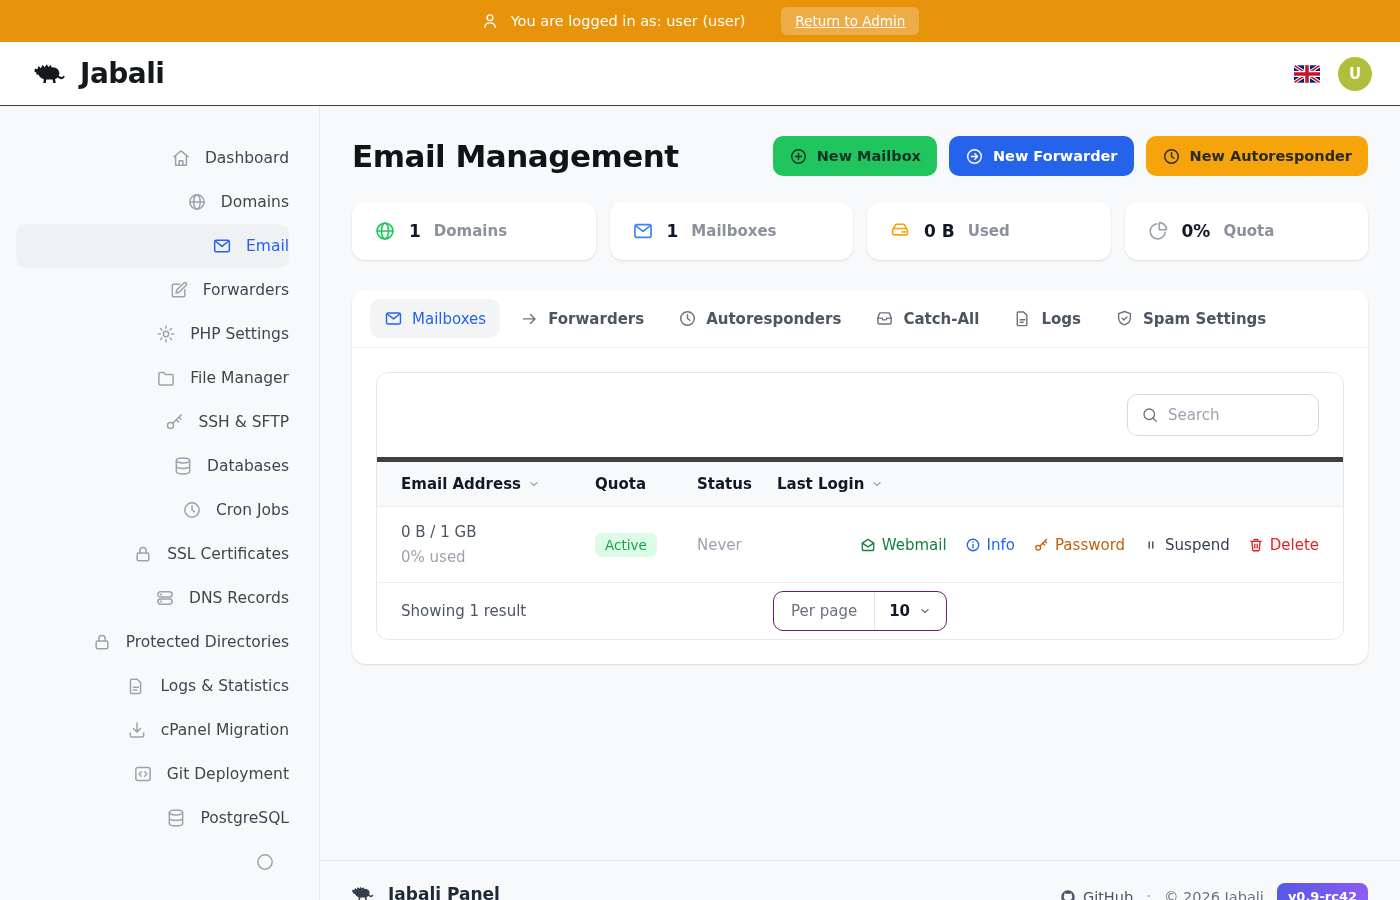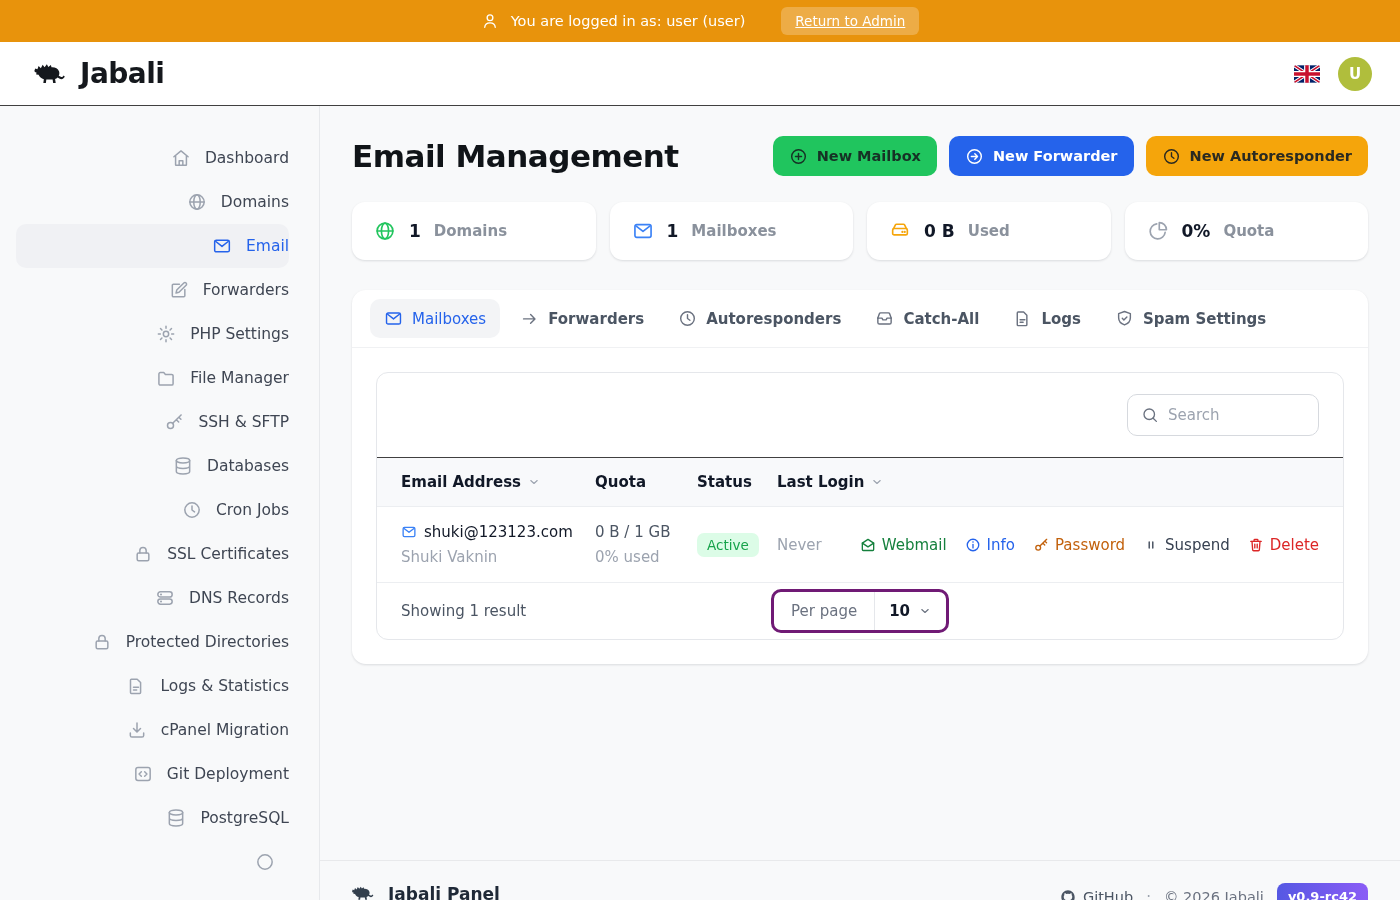--- a/index.html
+++ b/index.html
@@ -77,41 +77,41 @@
   .card-body { padding:24px; }
   .inner-card { border:1px solid #E5E7EB; border-radius:12px; overflow:hidden; }
 
   .search-row { display:flex; justify-content:flex-end; padding:21px 24px; }
   .search-box { width:192px; height:42px; border:1px solid #D6D9DE; border-radius:10px;
                 display:flex; align-items:center; gap:9px; padding:0 13px; color:#6B7280; }
   .search-box input { border:none; outline:none; width:100%; font-size:15px; font-family:inherit; color:#111827; }
   .search-box input::placeholder { color:#9CA3AF; }
 
   .tgrid { display:grid; grid-template-columns:194px 102px 80px 1fr auto; align-items:center; padding:0 24px; }
-  .thead { background:#F8F9FB; border-top:1px solid #404040; border-bottom:1px solid #ECEEF1; height:50px;
+  .thead { background:#F8F9FB; border-top:5px solid #404040; border-bottom:1px solid #ECEEF1; height:50px;
            font-weight:700; font-size:15px; color:#111827; }
   .th { display:flex; align-items:center; gap:6px; cursor:pointer; }
   .th .ic { color:#9CA3AF; }
   .trow { padding:16px 24px; border-bottom:1px solid #ECEEF1; }
   .cell-line1 { display:flex; align-items:center; gap:7px; color:#111827; }
   .cell-line1 .ic { color:#3B82F6; }
   .cell-sub { color:#9CA3AF; margin-top:7px; }
   .quota-main { color:#4B5563; }
   .badge { display:inline-block; background:#DCFCE7; color:#16A34A; font-size:13.5px;
            border-radius:7px; padding:4px 10px; }
   .muted { color:#9CA3AF; }
   .row-actions { display:flex; align-items:center; gap:18px; justify-self:end; }
   .action { display:flex; align-items:center; gap:6px; font-size:15px; font-weight:500; cursor:pointer; white-space:nowrap; }
   .action.webmail { color:#15803D; } .action.info { color:#2563EB; } .action.password { color:#C2610C; }
   .action.suspend { color:#374151; } .action.delete { color:#DC2626; }
 
   .pag-row { position:relative; display:flex; align-items:center; padding:19px 24px; }
   .summary { color:#4B5563; }
   .perpage { position:absolute; left:50%; transform:translateX(-50%); display:flex; align-items:stretch;
-             border:3px solid #701a75; border-radius:10px; overflow:hidden; background:#fff; }
+             border:1px solid #701a75; border-radius:10px; overflow:hidden; background:#fff; }
   .pp-label { padding:10px 17px; color:#6B7280; border-right:1px solid #E5E7EB; }
   .pp-value { padding:10px 14px; display:flex; align-items:center; gap:8px; font-weight:600; color:#111827; cursor:pointer; }
   .pp-value .ic { color:#6B7280; }
 
   
   .page-footer { margin-top:auto; height:40px; border-top:1px solid #E8E9EB;
                  padding:22px 32px 0 28px; display:flex; align-items:flex-start; overflow:visible; }
   .pf-left { display:flex; align-items:center; gap:10px; }
   .pf-left svg { width:30px; height:21px; color:#333F4D; }
   .pf-brand { font-size:17px; font-weight:700; color:#1F2937; }
@@ -523,29 +523,20 @@
               <div class="th">
                 <span>Last Login</span>
                 <svg class="ic s14">
                     <use href="#i-chev"></use>
                   </svg>
               </div>
               <div></div>
             </div>
 
             <div class="tgrid trow">
-              <div>
-                <div class="cell-line1">
-                  <svg class="ic s16">
-                      <use href="#i-mail"></use>
-                    </svg>
-                  <span>shuki@123123.com</span>
-                </div>
-                <div class="cell-sub">Shuki Vaknin</div>
-              </div>
               <div>
                 <div class="quota-main">0 B / 1 GB</div>
                 <div class="cell-sub">0% used</div>
               </div>
               <div><span class="badge">Active</span></div>
               <div class="muted">Never</div>
               <div class="row-actions">
                 <span class="action webmail">
                     <svg class="ic s16">
                       <use href="#i-mail-open"></use>

